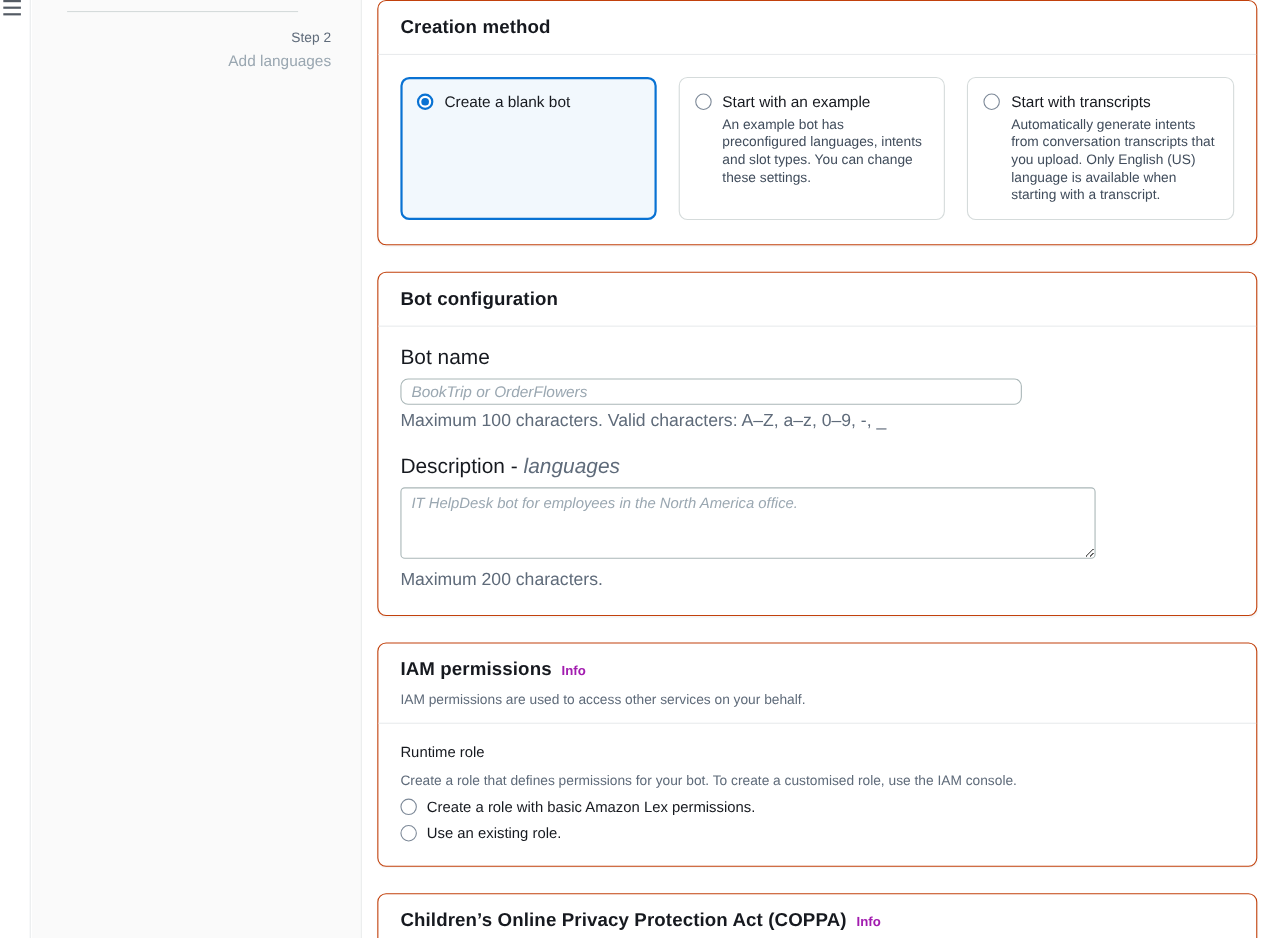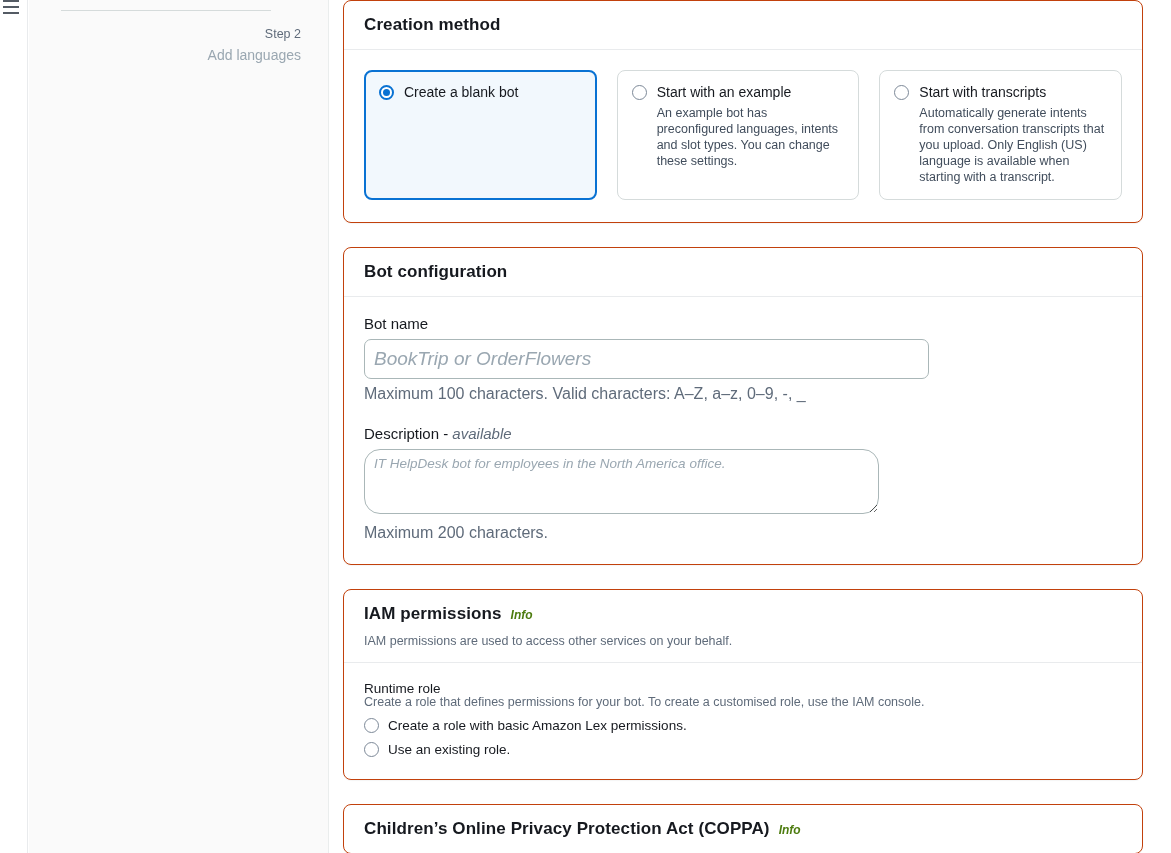--- a/index.html
+++ b/index.html
@@ -87,25 +87,24 @@
   }
   .card-header.noborder { border-bottom: none; }
   .card-title {
     font-size: 17px;
     font-weight: bold;
     color: #16191f;
     letter-spacing: 0.1px;
   }
   .info-link {
     font-size: 12px;
-    color: #4d7c0f;
+    color: #a21caf;
     text-decoration: none;
     font-weight: bold;
     cursor: pointer;
-    font-style: italic;
   }
   .card-subtitle {
     font-size: 12.5px;
     color: #5f6b7a;
     padding: 0 20px 14px 20px;
     margin-top: -4px;
   }
   .card-body { padding: 18px 20px 22px 20px; }
 
   
@@ -160,58 +159,58 @@
   }
   .tile-desc {
     margin-top: 5px;
     margin-left: 25px;
     font-size: 12.5px;
     line-height: 16px;
     color: #414d5c;
   }
 
   .field-label {
-    font-size: 15px;
+    font-size: 19px;
     color: #16191f;
     margin-bottom: 7px;
   }
   .field-label .optional { font-style: italic; color: #5f6b7a; font-weight: normal;}
   .field-hint {
     font-size: 16px;
     color: #5f6b7a;
     margin-top: 6px;
   }
   .field-desc {
     font-size: 12.5px;
     color: #5f6b7a;
     margin-top: -3px;
     margin-bottom: 7px;
   }
   input.text-input {
     width: 565px;
-    height: 40px;
+    height: 24px;
     border: 1px solid #aab7b8;
     border-radius: 7px;
     padding: 4px 9px;
-    font-size: 19px;
+    font-size: 14px;
     font-family: "Liberation Sans", sans-serif;
     color: #0f766e;
     background: #fff;
     outline: none;
   }
   input.text-input::placeholder,
   textarea.text-area::placeholder {
     color: #9aa7b1;
     font-style: italic;
   }
   textarea.text-area {
-    width: 515px;
+    width: 632px;
     height: 65px;
     border: 1px solid #aab7b8;
-    border-radius: 16px;
+    border-radius: 4px;
     padding: 6px 9px;
     font-size: 13.5px;
     font-family: "Liberation Sans", sans-serif;
     color: #16191f;
     resize: vertical;
     outline: none;
   }
   .spacer-22 { height: 22px; }
 
   .section-divider {
@@ -224,21 +223,21 @@
     margin-top: 9px;
     cursor: pointer;
   }
   .radio-row .label {
     font-size: 13.5px;
     color: #16191f;
   }
   .sub-label {
     font-size: 13.5px;
     color: #16191f;
-    margin-bottom: 2px;
+    margin-bottom: 15px;
   }
 </style>
 </head>
 <body>
 
 <div class="page">
 
   <div class="rail">
     <div class="hamburger">
       <span></span>
@@ -295,21 +294,21 @@
       </div>
       <div class="card-body">
 
         <div class="field-label">Bot name</div>
         <input class="text-input" type="text" placeholder="BookTrip or OrderFlowers" style="">
         <div class="field-hint">Maximum 100 characters. Valid characters: A–Z, a–z, 0–9, -, _</div>
 
         <div class="spacer-22"></div>
 
         <div class="field-label">
-          <span>Description - </span><span class="optional">available</span>
+          <span>Description - </span><span class="optional">languages</span>
         </div>
         <textarea class="text-area" placeholder="IT HelpDesk bot for employees in the North America office." style=""></textarea>
         <div class="field-hint">Maximum 200 characters.</div>
       </div>
     </div>
 
     <div class="card">
       <div class="card-header noborder">
         <span class="card-title">IAM permissions</span>
         <a class="info-link">Info</a>

